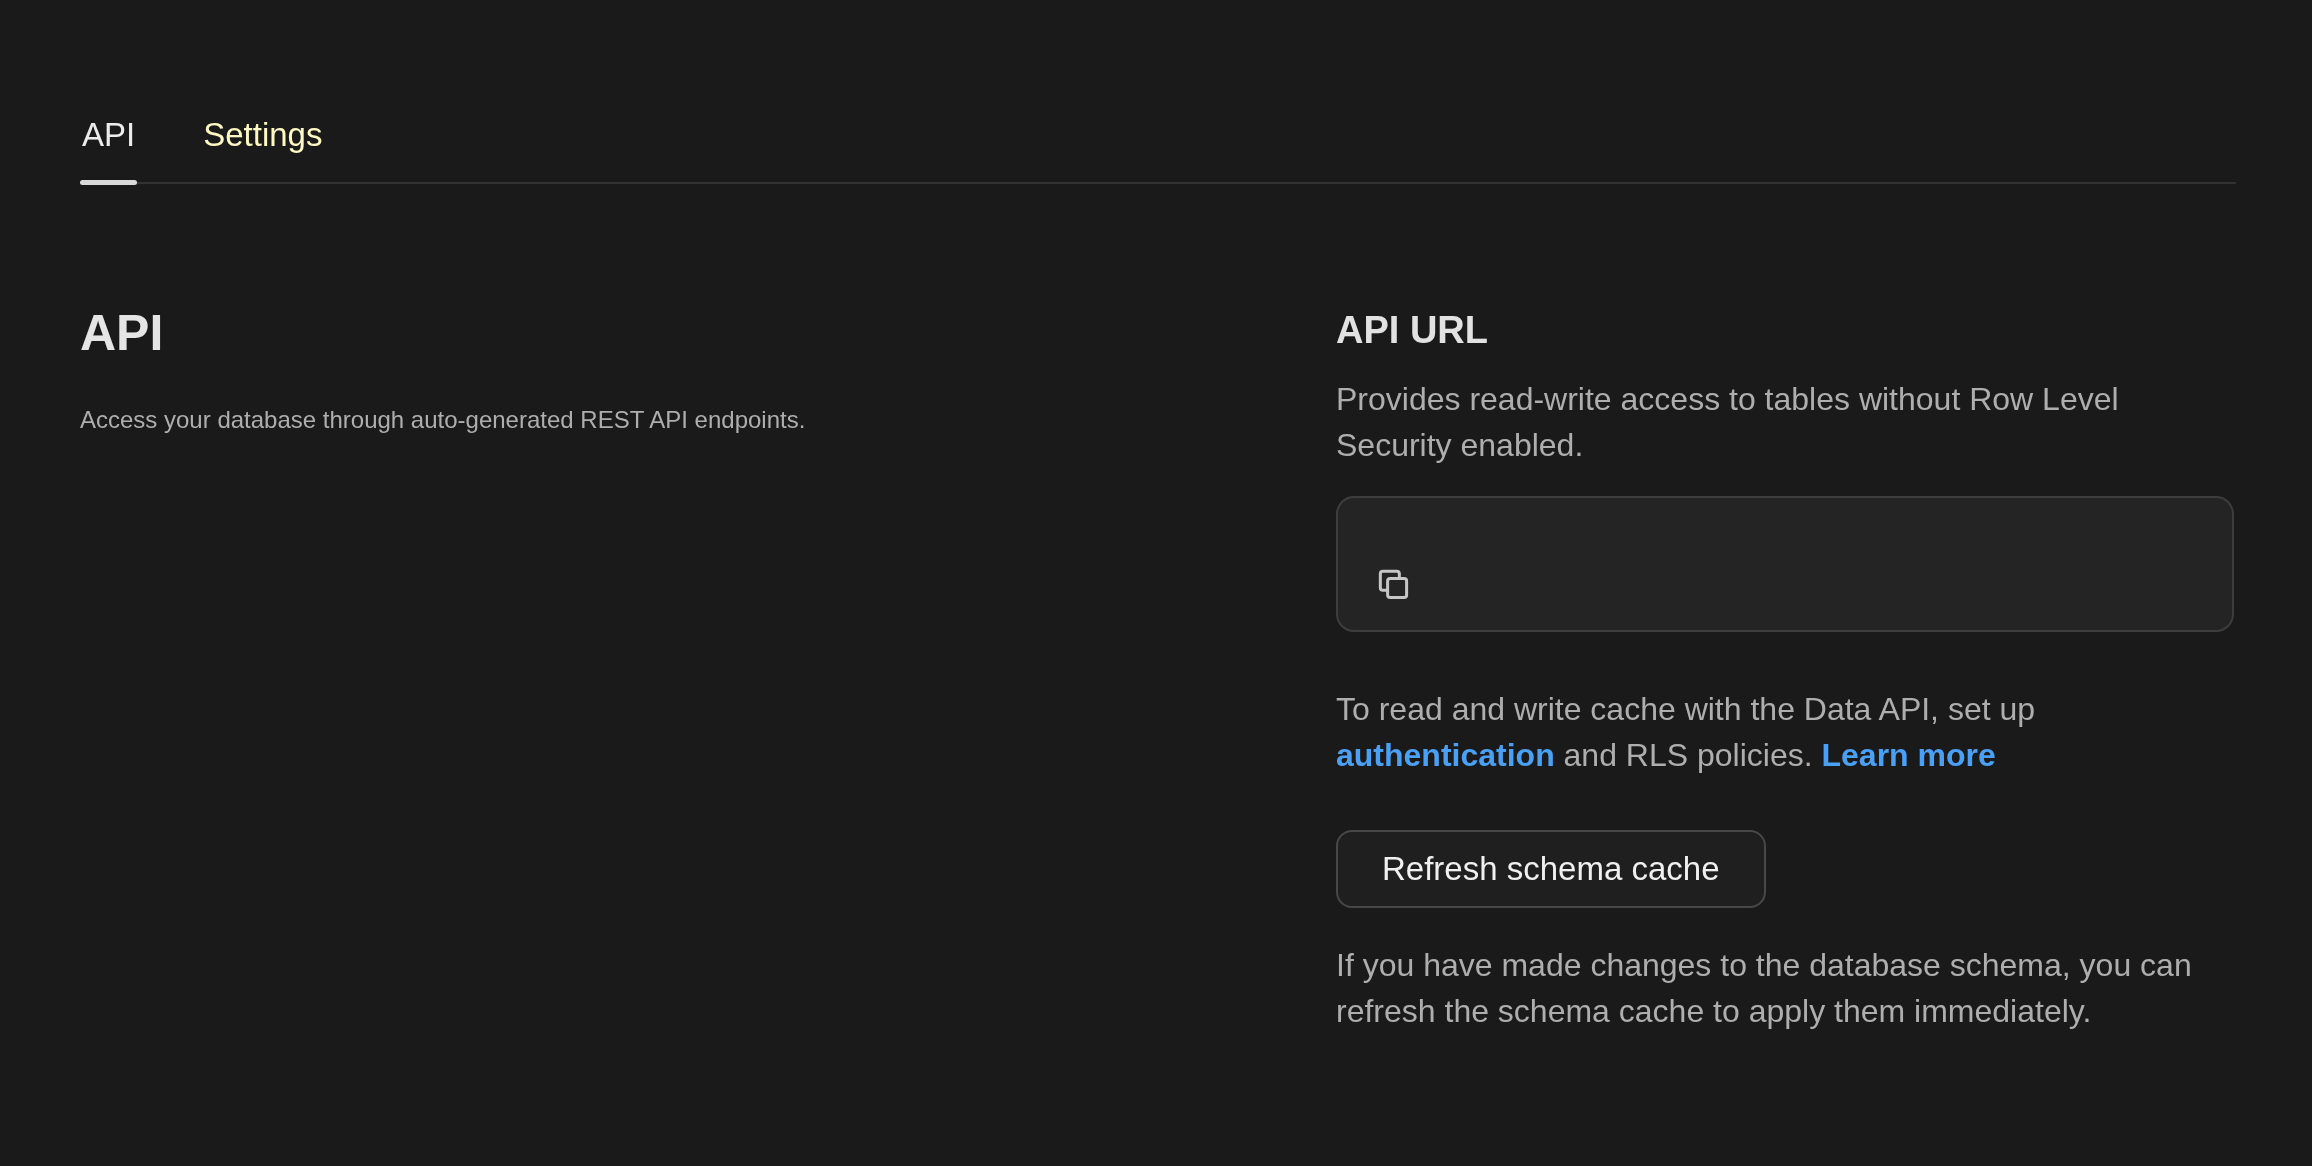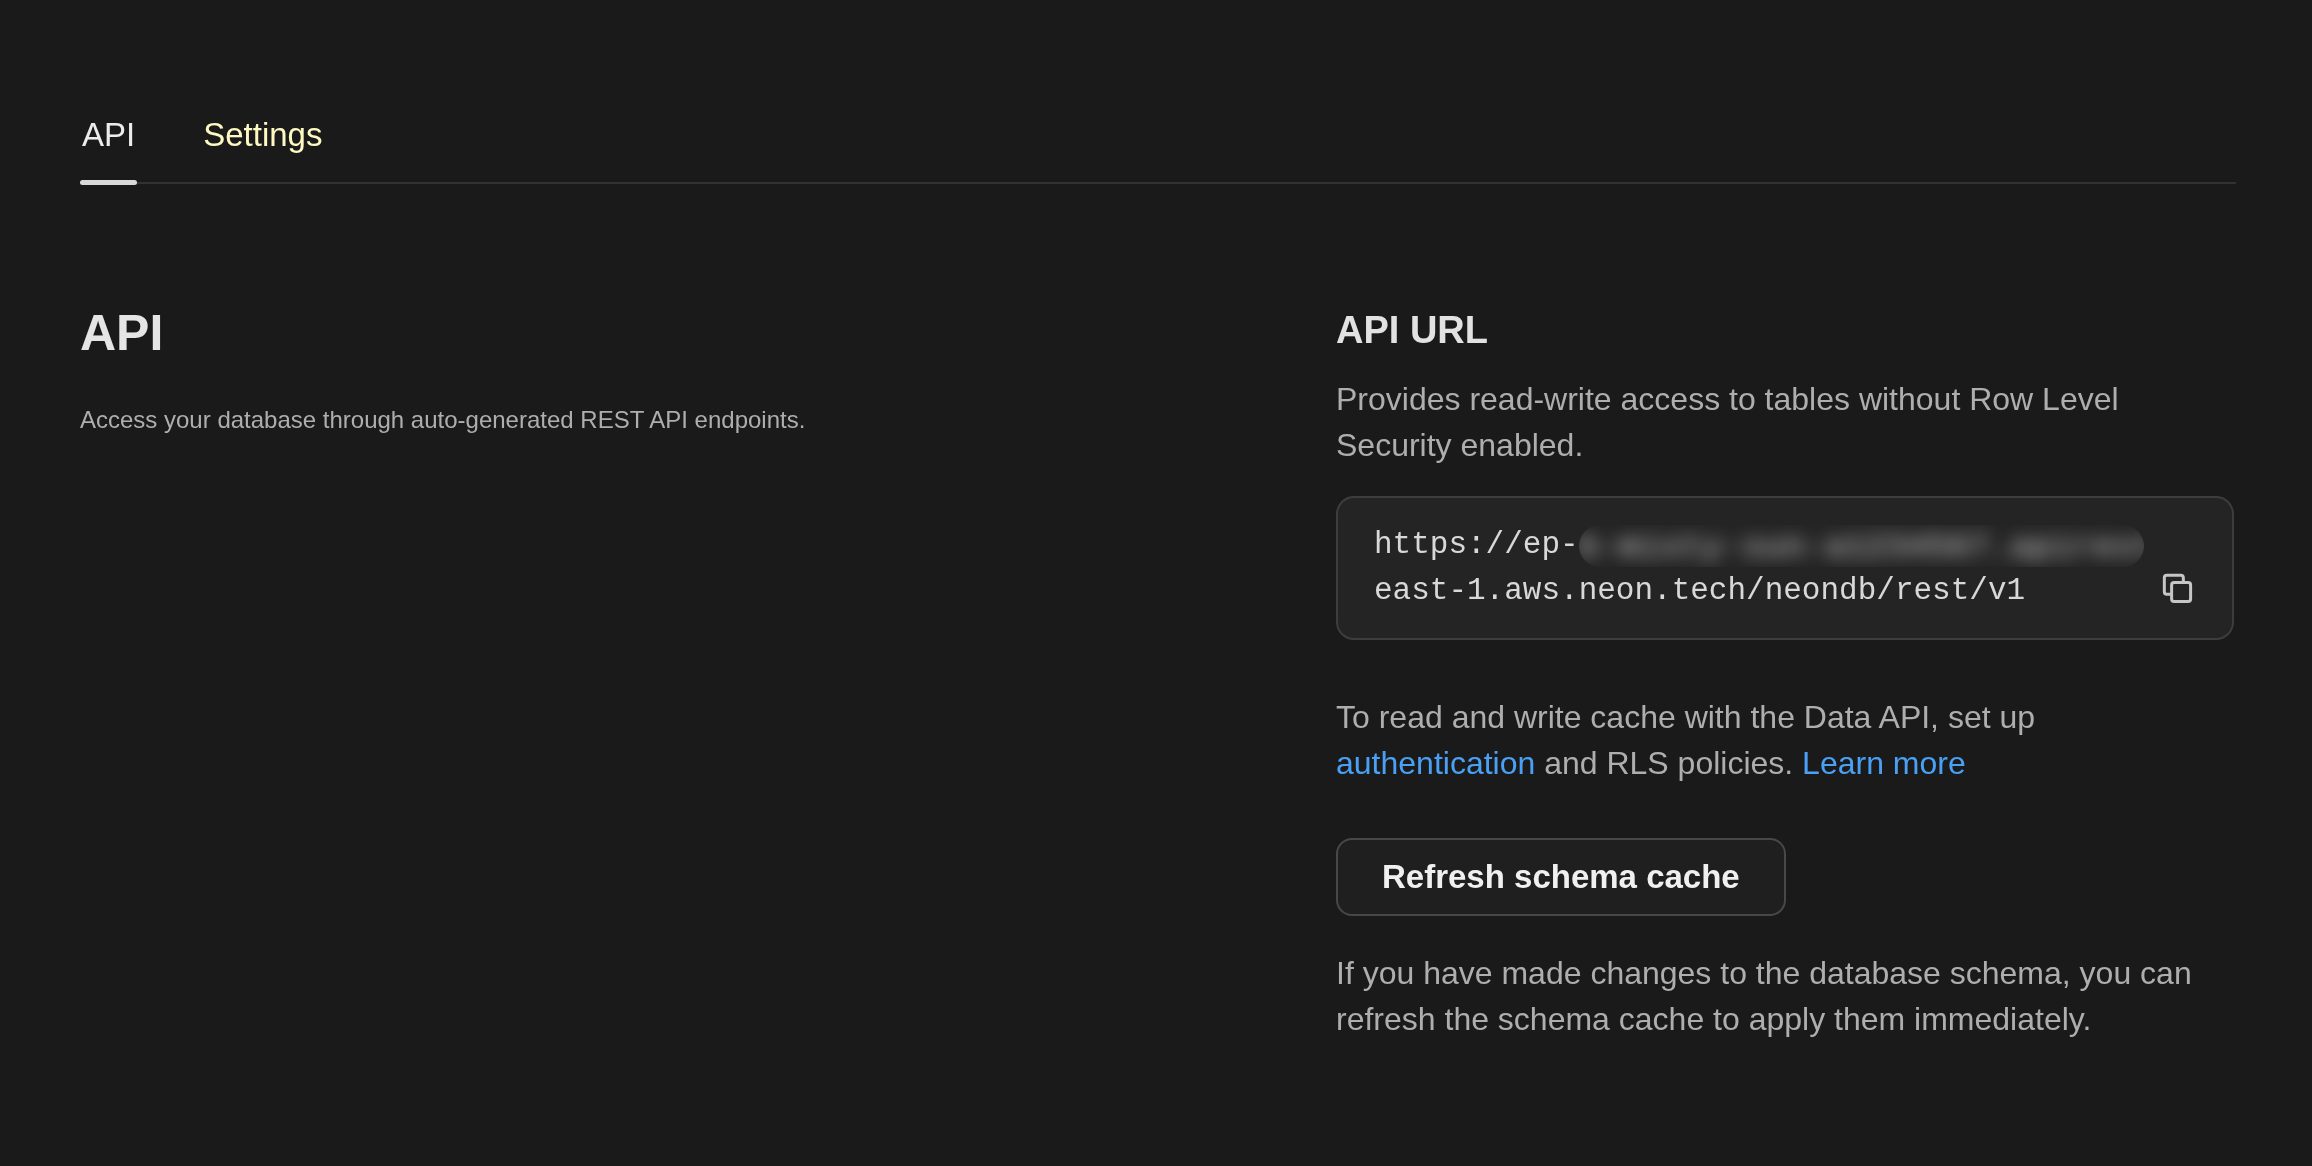--- a/index.html
+++ b/index.html
@@ -104,28 +104,28 @@
     background:none; border:none; cursor:pointer; padding:0;
     color:var(--icon);
   }
   .copy-button svg { width:38px; height:38px; display:block; }
 
   
   .auth-note {
     margin-top:54px; font-size:32px; line-height:46px; color:var(--body-text);
     max-width:900px;
   }
-  a.inline-link { color:var(--link); text-decoration:none; cursor:pointer; }
+  a.inline-link { color:var(--link); text-decoration:none; cursor:pointer;font-weight:bold; }
 
   
   .refresh-button {
     margin-top:52px;
     display:inline-block;
     font-family:"Liberation Sans",sans-serif;
-    font-size:33px; font-weight:700; color:var(--button-text);
+    font-size:33px; font-weight:400; color:var(--button-text);
     background:var(--button-bg);
     border:2px solid var(--button-border);
     border-radius:16px;
     padding:18px 44px;
     cursor:pointer;
   }
   .refresh-note {
     margin-top:34px; font-size:32px; line-height:46px; color:var(--body-text);
     max-width:880px;
   }
@@ -146,31 +146,20 @@
     <section class="col-left">
       <h2 class="section-heading">API</h2>
       <p>Access your database through auto-generated REST API endpoints.</p>
     </section>
 
     <section class="col-right">
       <h3 class="subsection-heading">API URL</h3>
       <p class="desc">Provides read-write access to tables without Row Level Security enabled.</p>
 
       <div class="code-block">
-        <div class="code-lines">
-          <div class="code-line">
-            <span>https://ep-</span>
-            <span class="redacted-wrap">
-              <span class="redacted">b-misty-sun-a1234567.apirest.c-2.us-</span>
-            </span>
-          </div>
-          <div class="code-line">
-            <span>east-1.aws.neon.tech/neondb/rest/v1</span>
-          </div>
-        </div>
         <button class="copy-button" aria-label="Copy API URL">
           <span>
             <svg viewBox="0 0 24 24" fill="none" stroke="currentColor" stroke-width="1.9" stroke-linejoin="round">
               <rect x="4" y="4" width="12" height="12" rx="1.6"></rect>
               <rect x="8.6" y="8.6" width="12" height="12" rx="1.6" fill="#242424"></rect>
             </svg>
           </span>
         </button>
       </div>
 

